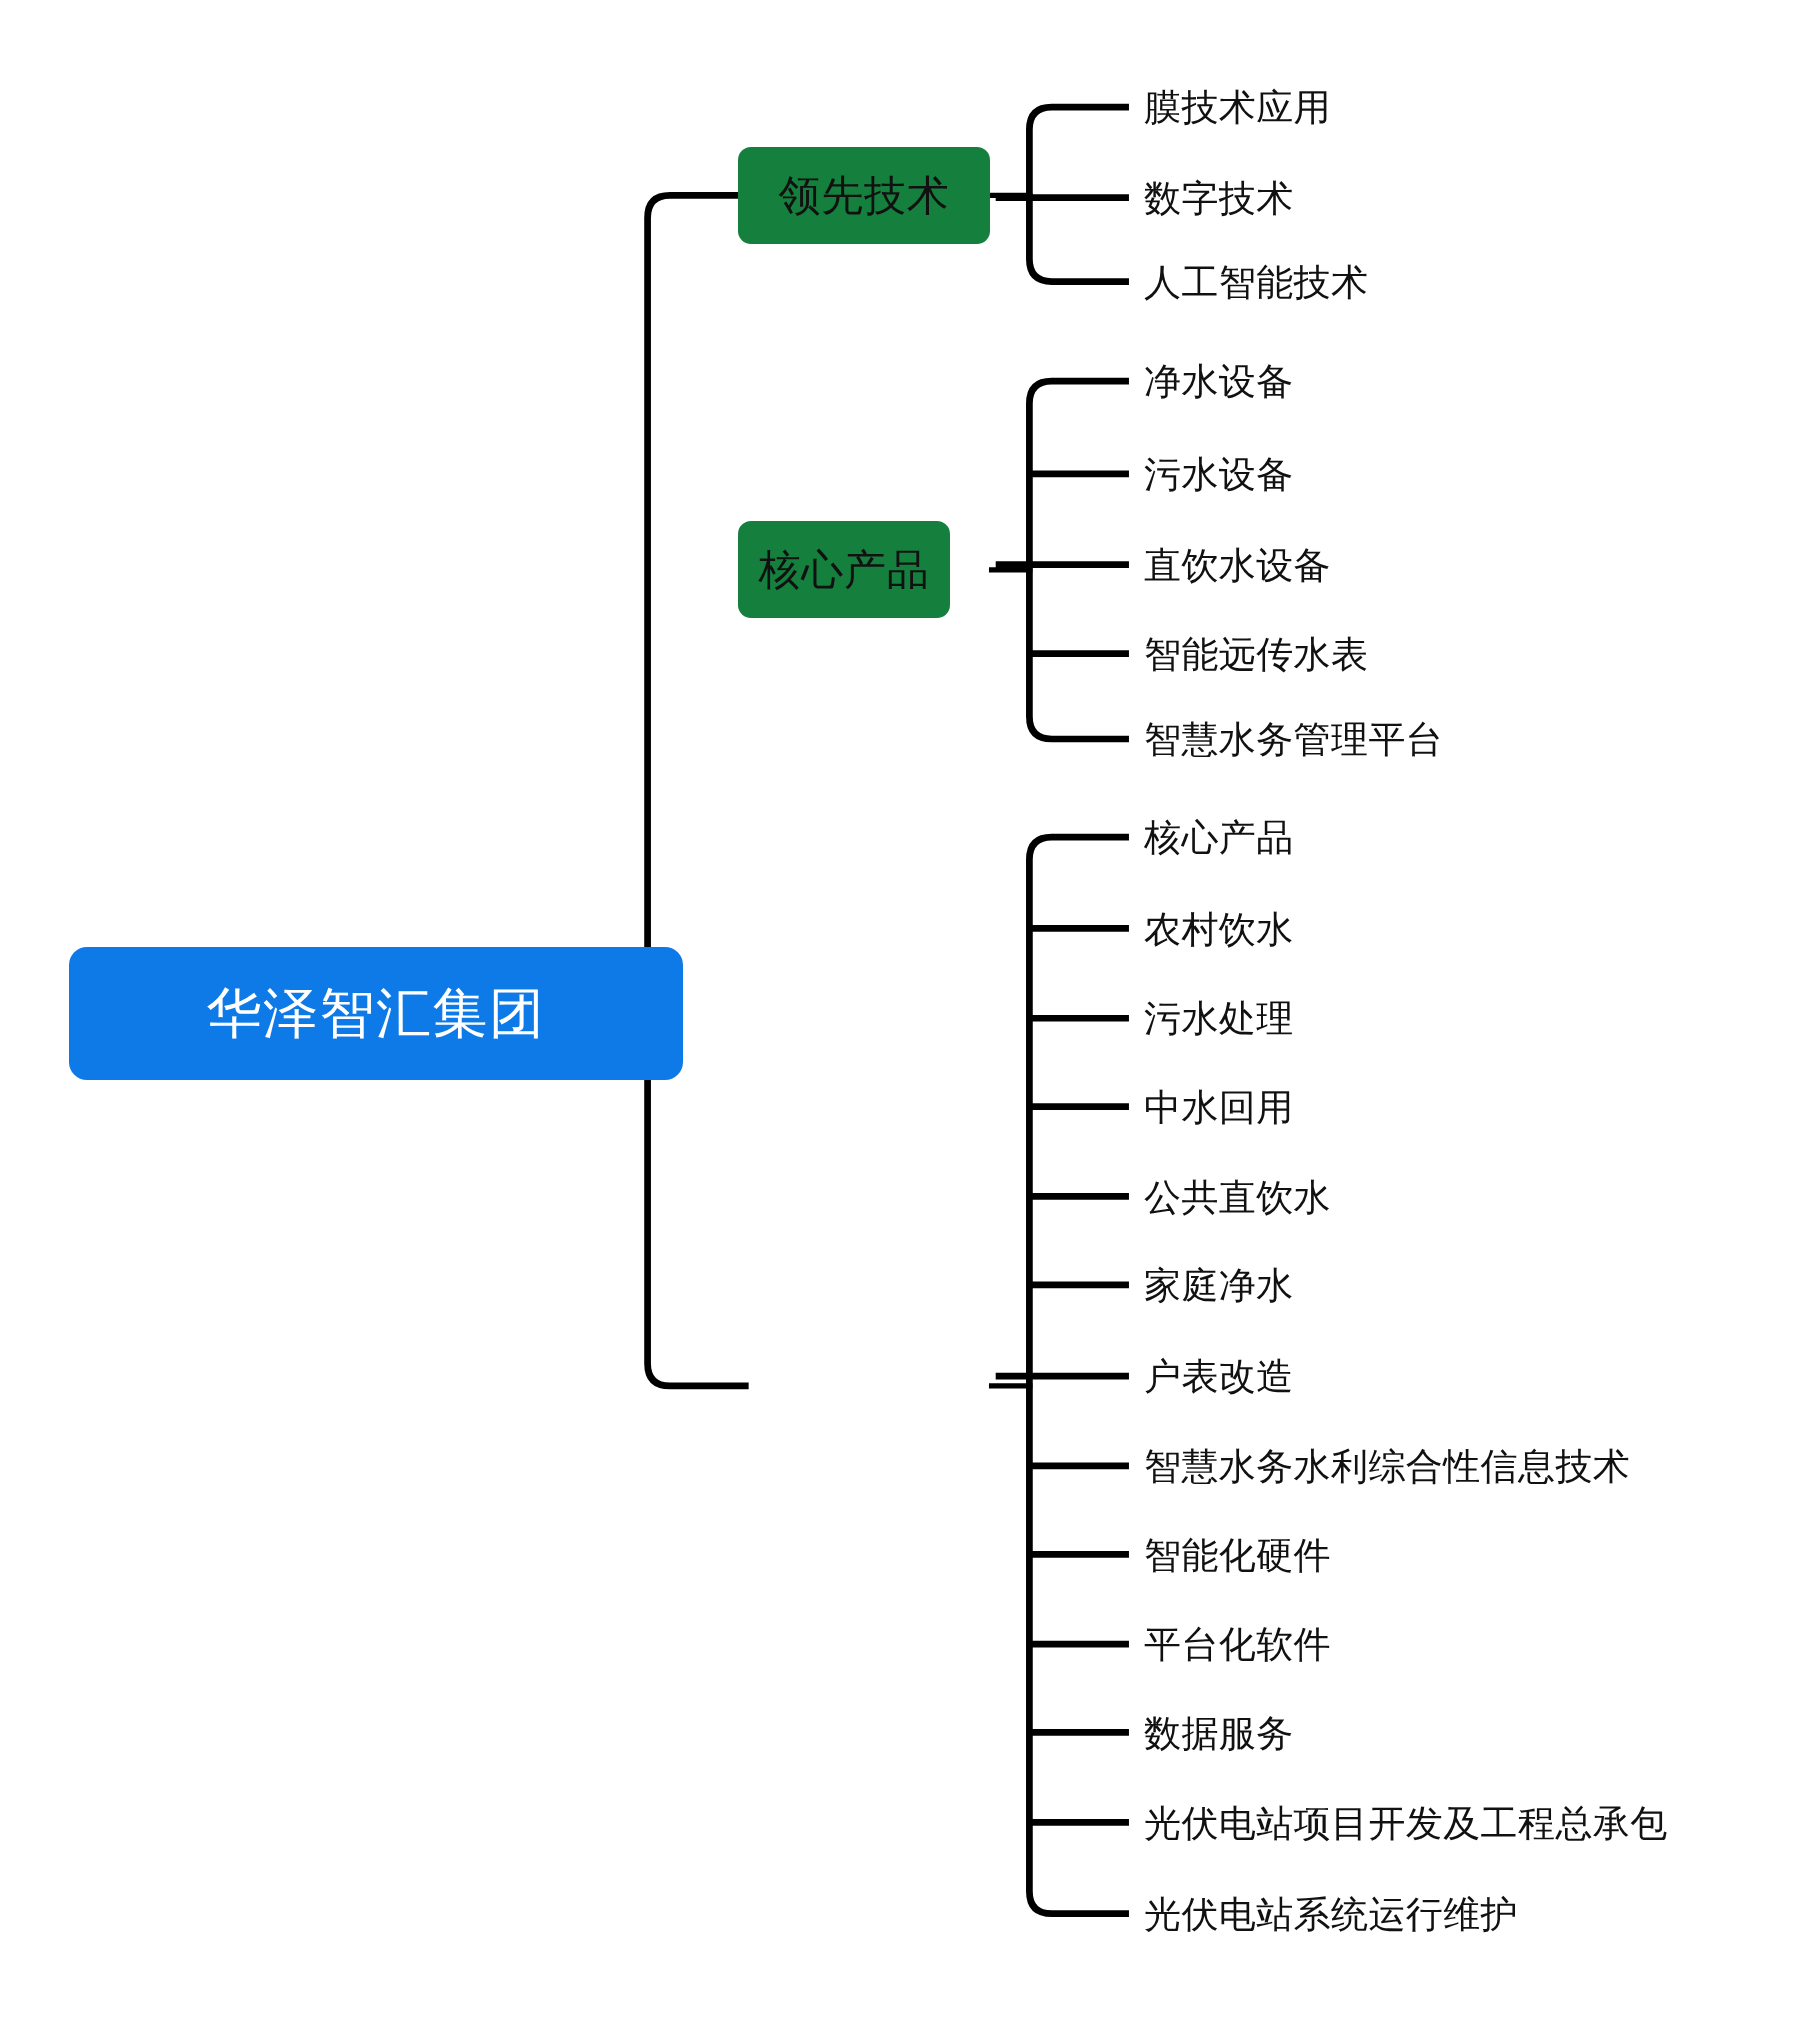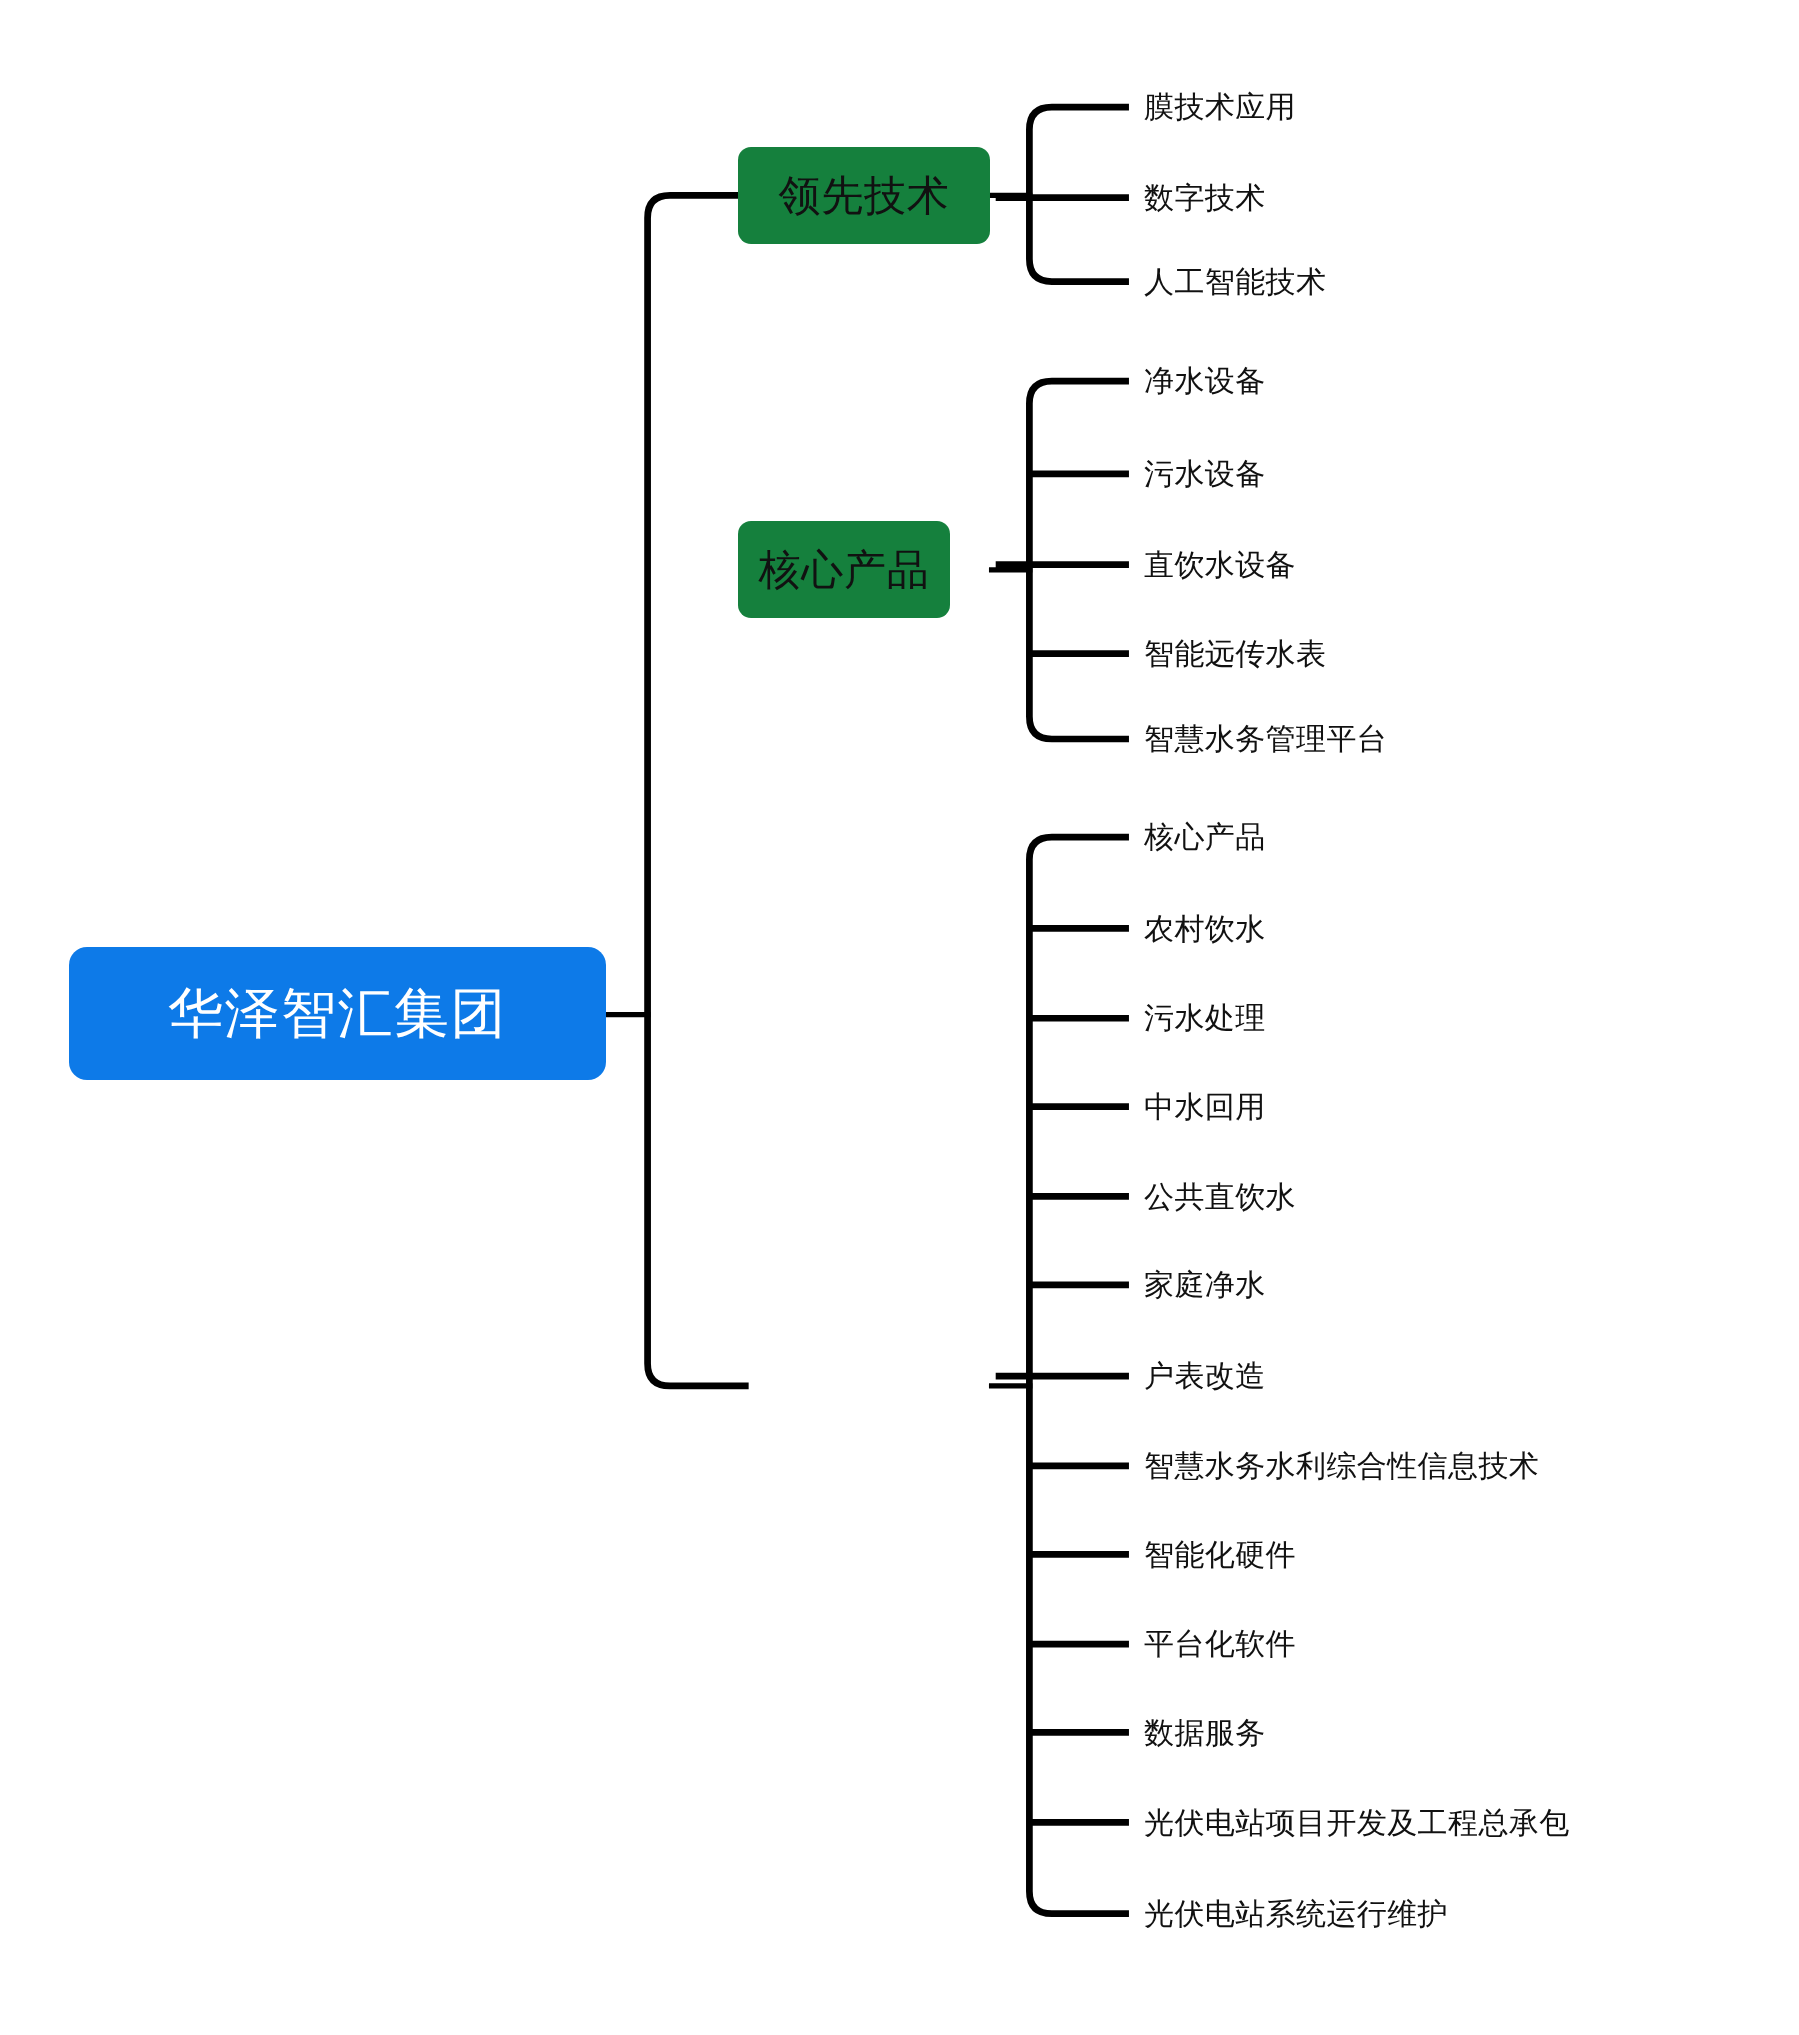--- a/index.html
+++ b/index.html
@@ -51,21 +51,21 @@
     letter-spacing: 0.7px;
     white-space: nowrap;
     box-sizing: border-box;
     padding: 0 16.5px;
   }
   .node-leaf {
     position: absolute;
     display: flex;
     align-items: flex-start;
     color: #111111;
-    font-size: 30px;
+    font-size: 37px;
     letter-spacing: 0.4px;
     white-space: nowrap;
     line-height: 1;
   }
 </style>
 </head>
 <body>
 
 <div id="mindmap-canvas">
 
@@ -95,21 +95,21 @@
       <path d="M 1375 1716 L 1508 1716" stroke-width="9"></path>
       <path d="M 1330 1838 L 1508 1838" stroke-width="9"></path>
       <path d="M 1375 1958 L 1508 1958" stroke-width="9"></path>
       <path d="M 1375 2076 L 1508 2076" stroke-width="9"></path>
       <path d="M 1375 2196 L 1508 2196" stroke-width="9"></path>
       <path d="M 1375 2314 L 1508 2314" stroke-width="9"></path>
       <path d="M 1375 2434 L 1508 2434" stroke-width="9"></path>
     </g>
   </svg>
 
-  <div class="node-root" style="left:69px; top:947px; width:537px; height:133px;">
+  <div class="node-root" style="left:69px; top:947px; width:614px; height:133px;">
     <span>华泽智汇集团</span>
   </div>
 
   <div class="node-branch" style="left:738px; top:147px; width:252px; height:97px;">
     <span>领先技术</span>
   </div>
   <div class="node-leaf" style="left:1144px; top:107px; transform:translateY(-50%);">
     <span>膜技术应用</span>
   </div>
   <div class="node-leaf" style="left:1144px; top:198px; transform:translateY(-50%);">

